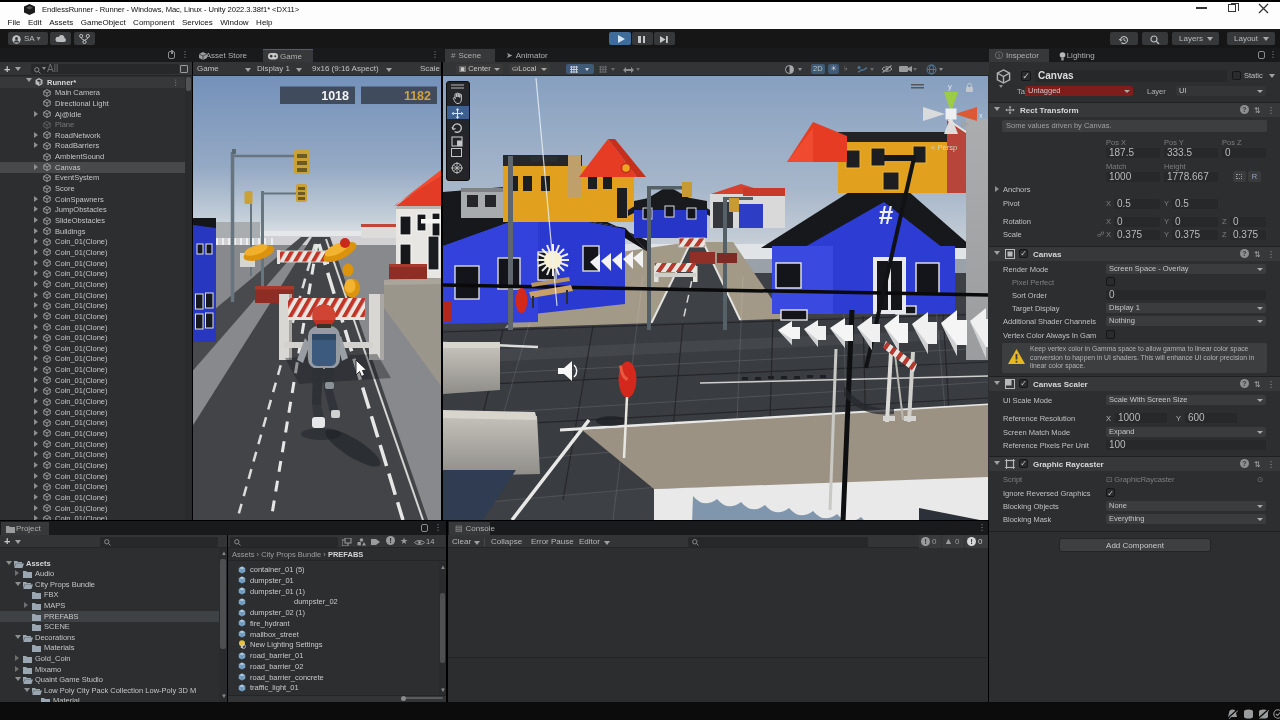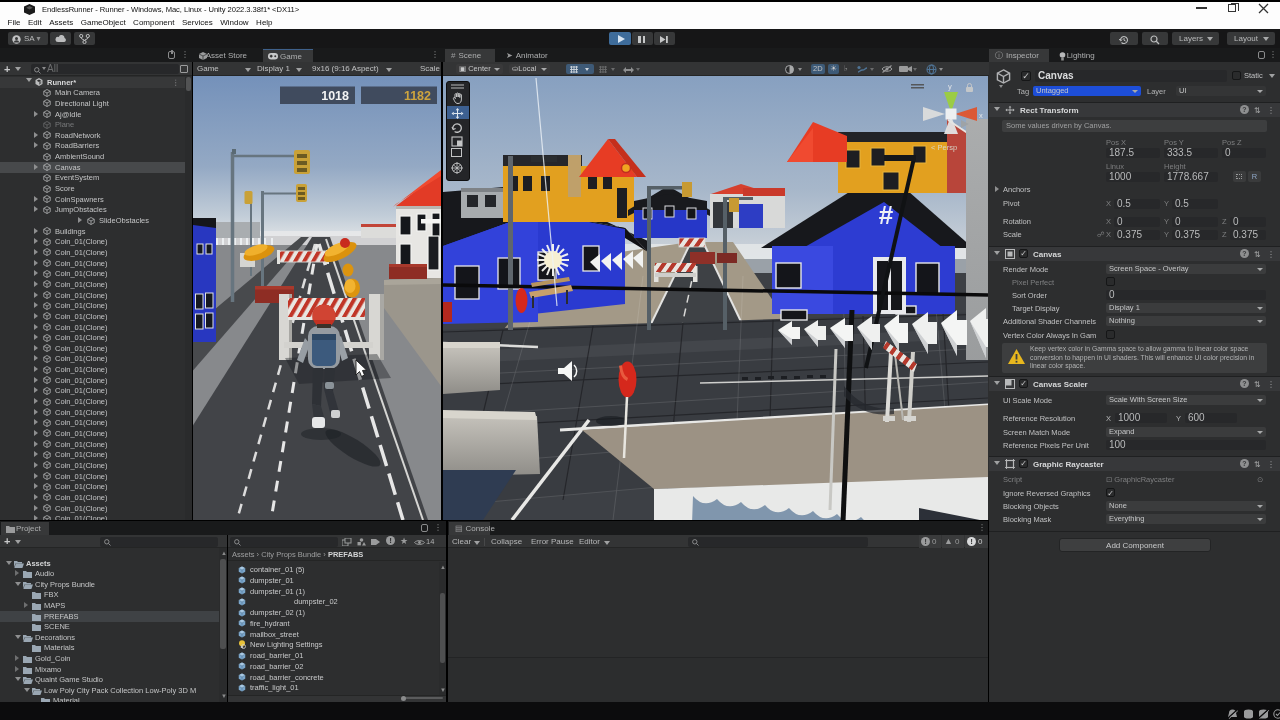--- a/index.html
+++ b/index.html
@@ -228,21 +228,21 @@
       <span class="abs" style="left:55px;color:#c4c5c6;">CoinSpawners</span>
       </div>
       <div class="row" style="top:142.3px;">
       <span class="abs" style="left:34px;top:2px;border:3.5px solid transparent;border-left:4.5px solid #8e8f90;"></span>
       <svg class="abs" style="left:43px;top:1.5px;opacity:1" width="8" height="8" viewBox="0 0 16 16">
             <polygon points="8,1 14.5,4.5 14.5,11.5 8,15 1.5,11.5 1.5,4.5" fill="none" stroke="#b0b1b3" stroke-width="1.6"></polygon>
             <path d="M1.5 4.5 L8 8 L14.5 4.5 M8 8 L8 15" fill="none" stroke="#b0b1b3" stroke-width="1.6"></path>
           </svg>
       <span class="abs" style="left:55px;color:#c4c5c6;">JumpObstacles</span>
       </div>
-      <div class="row" style="top:153.0px;margin-left:44px;">
+      <div class="row" style="top:153.0px;">
       <span class="abs" style="left:34px;top:2px;border:3.5px solid transparent;border-left:4.5px solid #8e8f90;"></span>
       <svg class="abs" style="left:43px;top:1.5px;opacity:1" width="8" height="8" viewBox="0 0 16 16">
             <polygon points="8,1 14.5,4.5 14.5,11.5 8,15 1.5,11.5 1.5,4.5" fill="none" stroke="#b0b1b3" stroke-width="1.6"></polygon>
             <path d="M1.5 4.5 L8 8 L14.5 4.5 M8 8 L8 15" fill="none" stroke="#b0b1b3" stroke-width="1.6"></path>
           </svg>
       <span class="abs" style="left:55px;color:#c4c5c6;">SlideObstacles</span>
       </div>
       <div class="row" style="top:163.6px;">
       <span class="abs" style="left:34px;top:2px;border:3.5px solid transparent;border-left:4.5px solid #8e8f90;"></span>
       <svg class="abs" style="left:43px;top:1.5px;opacity:1" width="8" height="8" viewBox="0 0 16 16">
@@ -1258,42 +1258,42 @@
         <polygon points="8,1 14.5,4.5 14.5,11.5 8,15 1.5,11.5 1.5,4.5" fill="none" stroke="#b0b1b3" stroke-width="1.5"></polygon>
         <path d="M1.5 4.5 L8 8 L14.5 4.5 M8 8 L8 15" fill="none" stroke="#b0b1b3" stroke-width="1.5"></path>
       </svg>
     <div class="abs" style="left:10px;top:23px;border:2.5px solid transparent;border-top:3px solid #8e8f90;"></div>
     <div class="abs" style="left:32px;top:9px;width:10px;height:10px;background:#2a2b2c;border:1px solid #151617;border-radius:2px;color:#c8c9ca;font-size:9px;line-height:9px;text-align:center;">✓</div>
     <div class="f" style="left:46px;top:8px;width:192px;height:12px;line-height:12px;font-weight:bold;color:#dadbdc;">Canvas</div>
     <div class="abs" style="left:243px;top:9px;width:9px;height:9px;background:#2a2b2c;border:1px solid #151617;border-radius:2px;"></div>
     <div class="abs" style="left:255px;top:9px;color:#c0c1c2;">Static</div>
     <div class="abs" style="left:280px;top:12px;border:3px solid transparent;border-top:4px solid #a0a1a2;"></div>
     <div class="abs" style="left:28px;top:25px;color:#b4b5b6;">Tag</div>
-    <div class="dd" style="left:44px;top:24px;width:108px;background:#1d4ed8;">Untagged</div>
+    <div class="dd" style="left:36px;top:24px;width:108px;background:#7f1d1d;">Untagged</div>
     <div class="abs" style="left:158px;top:25px;color:#b4b5b6;">Layer</div>
     <div class="dd" style="left:187px;top:24px;width:90px;background:#343536;">UI</div>
 
     <div class="abs" style="left:0;top:40px;width:291px;height:1px;background:#1f2021;"></div>
     <div class="abs" style="left:0;top:41px;width:291px;height:14px;background:#37383a;"></div>
     <div class="abs" style="left:5px;top:45px;border:3px solid transparent;border-top:4px solid #a0a1a2;"></div>
     <svg class="abs" style="left:16px;top:43px" width="10" height="10" viewBox="0 0 13 11">
         <path d="M6.5 0 L8.3 2.3 H4.7 Z M6.5 11 L4.7 8.7 H8.3 Z M0.5 5.5 L2.8 3.7 V7.3 Z M12.5 5.5 L10.2 3.7 V7.3 Z M6 2 h1 v7 h-1 z M3 5 h7 v1 h-7 z" fill="#b8b9ba"></path>
       </svg>
     <div class="abs" style="left:31px;top:44px;font-weight:bold;font-size:8px;color:#d6d7d8;">Rect Transform</div>
     <div class="abs" style="left:251px;top:43px;width:9px;height:9px;border-radius:50%;background:#8e8f90;color:#37383a;font-weight:bold;font-size:7px;text-align:center;line-height:9px;">?</div>
     <div class="abs" style="left:265px;top:44px;color:#a8a9aa;font-size:8px;">⇅</div>
     <div class="abs" style="left:278px;top:44px;color:#a8a9aa;font-size:8px;">⋮</div>
     <div class="abs" style="left:13px;top:58px;width:265px;height:12px;background:#3d3e3f;border-radius:2px;color:#9fa0a1;line-height:12px;padding-left:4px;">Some values driven by Canvas.</div>
     <div class="abs dim" style="left:117px;top:76px;">Pos X</div>
     <div class="abs dim" style="left:175px;top:76px;">Pos Y</div>
     <div class="abs dim" style="left:233px;top:76px;">Pos Z</div>
     <div class="f dim" style="left:117px;top:86px;width:54px;">187.5</div>
     <div class="f dim" style="left:175px;top:86px;width:54px;">333.5</div>
     <div class="f dim" style="left:233px;top:86px;width:44px;">0</div>
-    <div class="abs dim" style="left:117px;top:100px;">Linux</div>
+    <div class="abs dim" style="left:117px;top:100px;">Match</div>
     <div class="abs dim" style="left:175px;top:100px;">Height</div>
     <div class="f dim" style="left:117px;top:110px;width:54px;">1000</div>
     <div class="f dim" style="left:175px;top:110px;width:54px;">1778.667</div>
     <div class="abs" style="left:244px;top:109px;width:13px;height:11px;background:#3a3b3c;border-radius:2px;"></div>
     <div class="abs" style="left:247px;top:112px;width:6px;height:5px;border:1px dotted #9a9b9c;"></div>
     <div class="abs" style="left:259px;top:109px;width:13px;height:11px;background:#3a3b3c;border-radius:2px;color:#8fa8c8;text-align:center;line-height:11px;">R</div>
     <div class="abs" style="left:6px;top:124px;border:3.5px solid transparent;border-left:4.5px solid #8e8f90;"></div>
     <div class="abs" style="left:14px;top:123px;color:#c0c1c2;">Anchors</div>
     <div class="abs" style="left:14px;top:137px;color:#c0c1c2;">Pivot</div>
     <div class="abs dim" style="left:117px;top:137px;">X</div>

